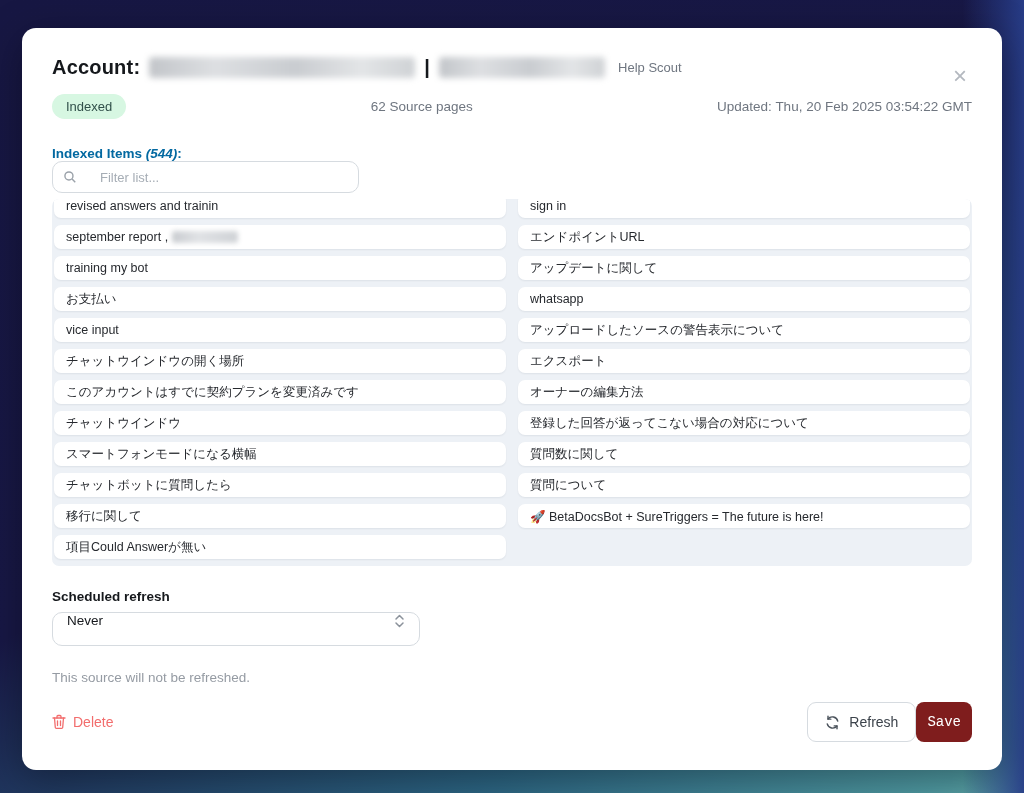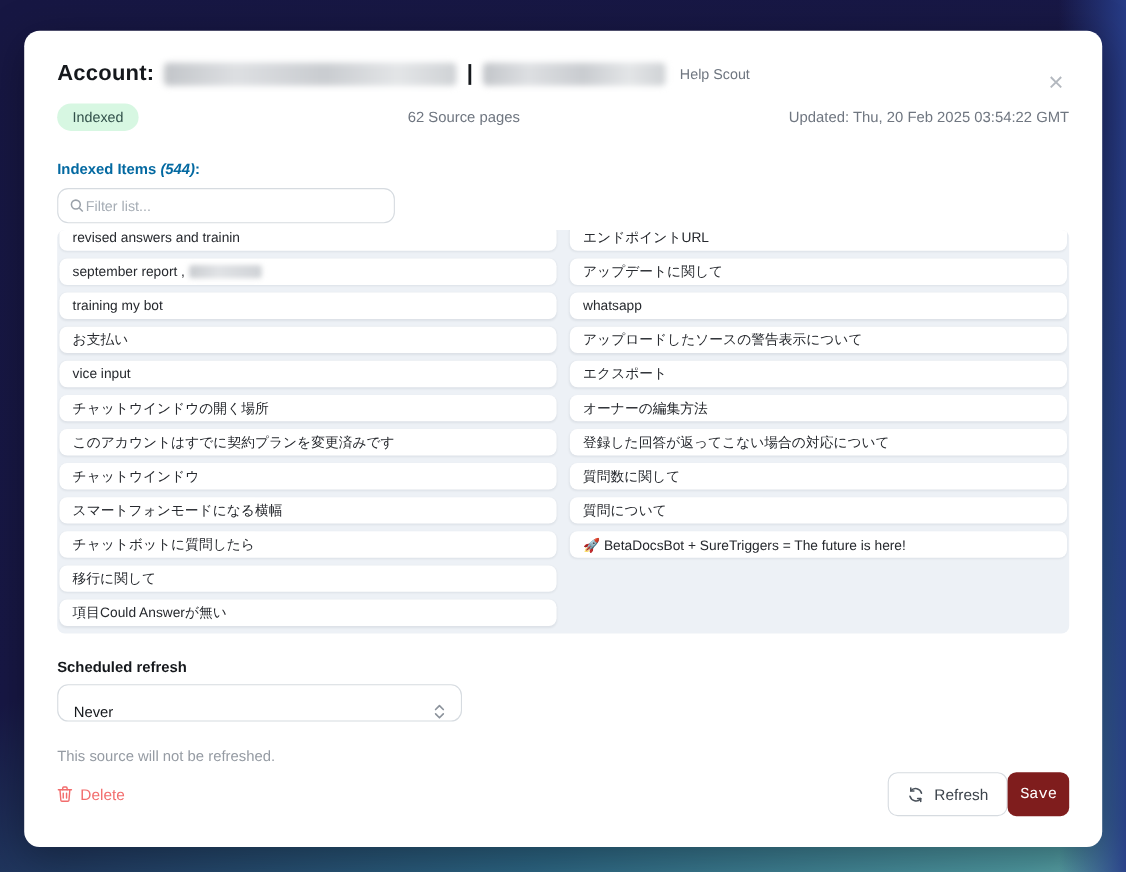--- a/index.html
+++ b/index.html
@@ -33,22 +33,22 @@
     background:#d7f7e2; color:#31504a; font-size:13px; font-weight:500;
     border-radius:999px; padding:5px 14px; line-height:15px;
   }
   .status-center { flex:1; text-align:center; font-size:13.5px; color:#6f7680; }
   .status-right { font-size:13.5px; color:#6f7680; white-space:nowrap; }
 
   .items-label { margin-top:27px; font-size:13.5px; color:#0369a1; font-weight:bold; }
   .items-label .count { font-style:italic; }
 
   .filter-box {
-    margin-top:10px; width:307px; height:32px; border:1px solid #d6dbe0; border-radius:10px;
-    display:flex; align-items:center; padding:0 10px; gap:1px; background:#fff;
+    width:307px; height:32px; border:1px solid #d6dbe0; border-radius:10px;
+    display:flex; align-items:center; padding:0 10px; gap:23px; background:#fff;
   }
   .filter-box input {
     border:none; outline:none; flex:1; font-size:13px; color:#333;
     font-family:"Liberation Sans","DejaVu Sans",sans-serif; background:transparent;
   }
   .filter-box input::placeholder { color:#a6adb5; }
   .search-icon { width:14px; height:14px; flex:0 0 auto; color:#9aa1a9; }
 
   .list-wrap {
     margin-top:6px; background:#edf1f6; border-radius:7px; height:367px;
@@ -62,21 +62,21 @@
     box-shadow:0 1px 2px rgba(16,24,40,.07); cursor:pointer; flex:0 0 auto;
   }
   .redact-sm {
     display:inline-block; width:66px; height:12px; margin-left:4px; border-radius:3px;
     background:linear-gradient(90deg,#c9ccd0,#e0e2e5 40%,#cfd2d6); filter:blur(2.5px);
   }
 
   .sched-label { margin-top:23px; font-size:13.5px; font-weight:bold; color:#15181c; }
   .select-box {
     margin-top:8px; width:368px; height:34px; border:1px solid #d6dbe0; border-radius:10px;
-    display:flex; align-items:flex-end; justify-content:space-between; padding:0 14px;
+    display:flex; align-items:flex-start; justify-content:space-between; padding:0 14px;
     font-size:13.5px; color:#15181c; background:#fff; cursor:pointer;
   }
   .select-caret { color:#8b929b; width:11px; height:16px; }
   .sched-helper { margin-top:24px; font-size:13.5px; color:#959ba3; }
 
   .footer { position:absolute; left:30px; right:30px; bottom:28px; height:40px;
     display:flex; align-items:center; justify-content:space-between; }
   .delete-link {
     display:flex; align-items:center; gap:7px; color:#f26d6d; font-size:14px;
     background:none; border:none; cursor:pointer; font-family:inherit;
@@ -163,20 +163,23 @@
             <span>チャットボットに質問したら</span>
           </div>
           <div class="pill">
             <span>移行に関して</span>
           </div>
           <div class="pill">
             <span>項目Could Answerが無い</span>
           </div>
         </div>
       <div class="list-col">
+          <div class="pill">
+            <span>sign in</span>
+          </div>
           <div class="pill">
             <span>エンドポイントURL</span>
           </div>
           <div class="pill">
             <span>アップデートに関して</span>
           </div>
           <div class="pill">
             <span>whatsapp</span>
           </div>
           <div class="pill">

